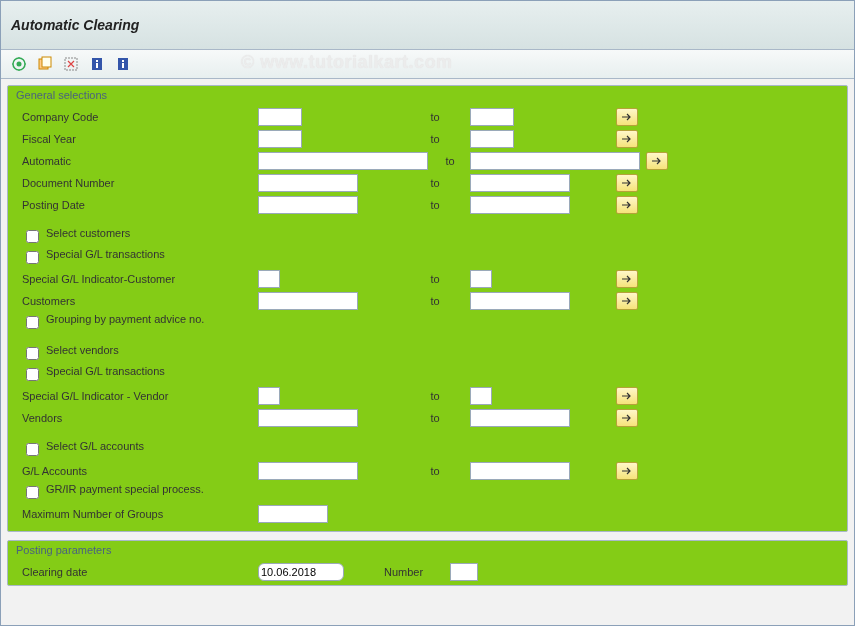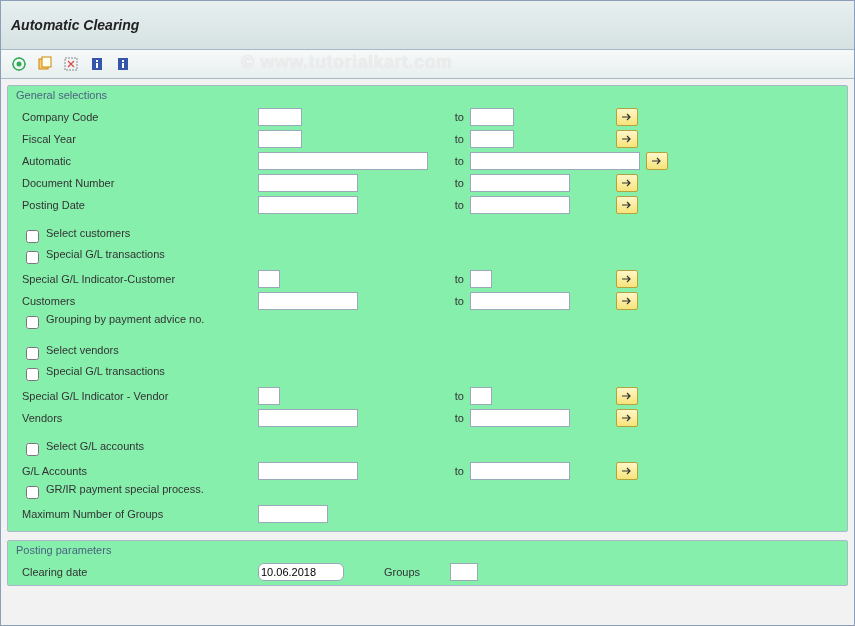--- a/index.html
+++ b/index.html
@@ -58,21 +58,21 @@
     letter-spacing: 0.5px;
     text-shadow: 0 0 1px #ddd;
   }
   .body-area {
     flex: 1;
     padding: 6px;
     overflow: hidden;
   }
   .group {
     border: 1px solid #a9b8c8;
-    background: #86efac;
+    background: #84cc16;
     margin-bottom: 8px;
     padding: 0 0 6px 0;
     border-radius: 2px;
   }
   .group-title {
     color: #4a637f;
     font-size: 11px;
     padding: 3px 8px 5px 8px;
   }
   .row {
@@ -104,21 +104,21 @@
     width: 100%;
   }
   input[type=text].xs { width: 44px; }
   input[type=text].s  { width: 70px; }
   input[type=text].m  { width: 100px; }
   input[type=text].xxs{ width: 22px; }
   input[type=text].lg { width: 170px; }
   input[type=checkbox] {
     width: 13px; height: 13px;
   }
-  .to-lbl { color:#333; text-align:right; padding-left:2px;}
+  .to-lbl { color:#333; text-align:center; padding-left:2px;}
   .multi-btn {
     width: 22px;
     height: 18px;
     background: linear-gradient(#fff7c9, #f6e37a);
     border: 1px solid #b5a23a;
     border-radius: 2px;
     display: flex;
     align-items: center;
     justify-content: center;
     cursor: pointer;
@@ -352,18 +352,18 @@
         <span class="label">Maximum Number of Groups</span>
         <div class="col-from"><input type="text" class="f s" style=""></div>
       </div>
     </div>
 
     <div class="group" style="margin-bottom:0; padding-bottom:2px;">
       <div class="group-title">Posting parameters</div>
       <div class="row" style="grid-template-columns: 230px 100px 80px 40px;">
         <span class="label">Clearing date</span>
         <div><input type="text" class="f" style="width: 86px; border-radius: 6px;" value="10.06.2018"></div>
-        <span class="label" style="padding-left:20px">Groups</span>
+        <span class="label" style="padding-left:20px">Number</span>
         <div><input type="text" class="f" style="width: 28px;"></div>
       </div>
     </div>
   </div>
 </div>
 
 </body></html>

